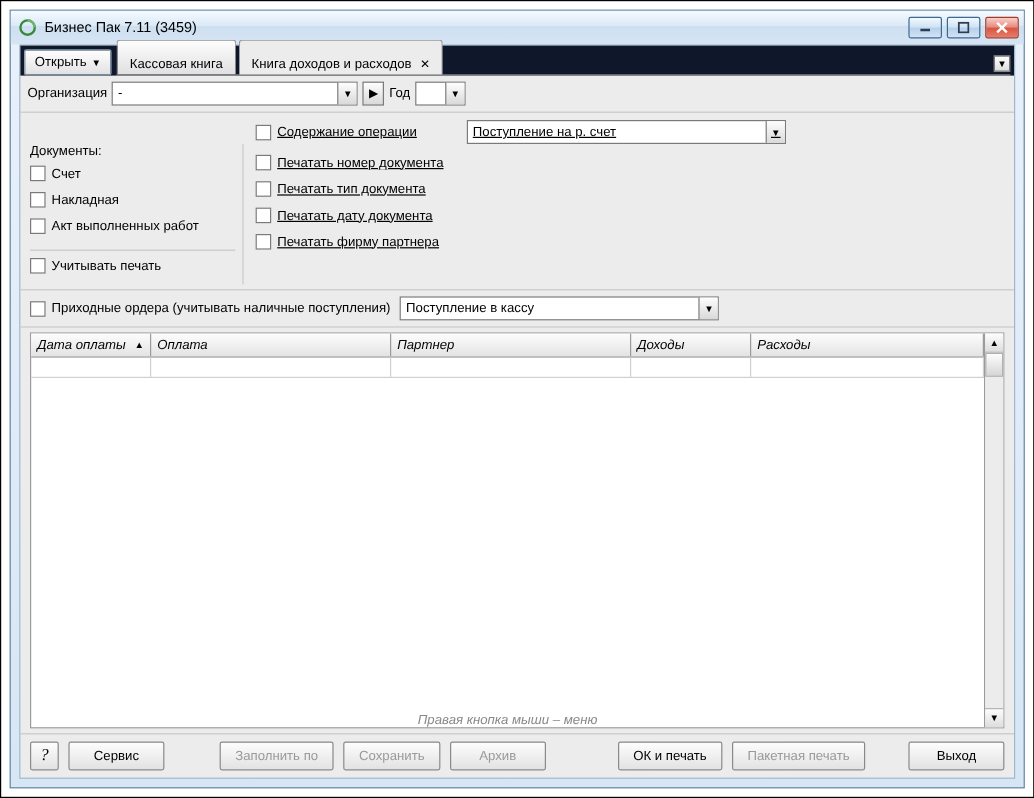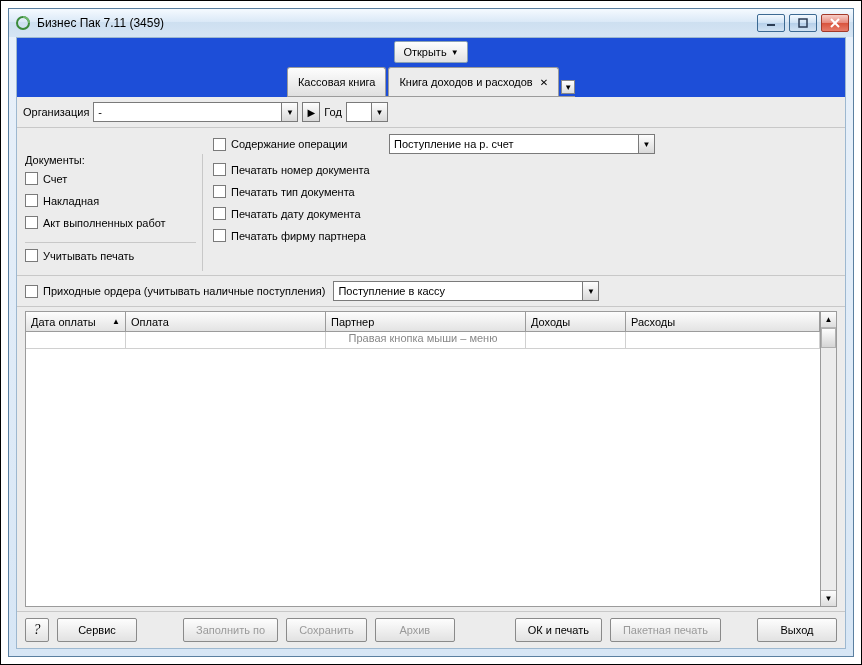--- a/index.html
+++ b/index.html
@@ -55,38 +55,37 @@
     flex:1;
     border:1px solid #9db8d0;
     background:#ececec;
     display:flex; flex-direction:column;
   }
   
   .tabrow {
     display:flex; align-items:center;
     padding:3px 3px 0 3px;
     gap:4px;
-    background:#1d4ed8;
-    flex-direction:column;
+    background:#0f172a;
   }
   .open-btn {
     height:22px; padding:0 8px;
     border:1px solid #8aa1b5;
     background:linear-gradient(to bottom,#fefefe,#e2e2e2);
     display:flex; align-items:center; gap:4px;
     border-radius:2px;
   }
   .tabarea { flex:1; display:flex; align-items:flex-end; position:relative; border-bottom:1px solid #9b9b9b; height:22px; }
   .tab {
     height:20px;
     padding:14px 10px;
     border:1px solid #9b9b9b;
     border-bottom:none;
     background:linear-gradient(to bottom,#fdfdfd,#e0e0e0);
-    display:flex; align-items:center; gap:4px;
+    display:flex; gap:4px;
     margin-right:2px;
     border-radius:3px 3px 0 0;
     font-size:11px;
   }
   .tab.active { background:#ececec; position:relative; z-index:1; }
   .tab .tab-x { font-family:Arial; font-size:10px; margin-left:3px; }
   .tab-end-dd {
     margin-left:auto;
     width:14px; height:14px;
     border:1px solid #888;
@@ -144,20 +143,21 @@
     padding-right:6px;
     display:flex; flex-direction:column;margin-top:20px;
   }
   .config .col1 .docs-header { margin-bottom:6px; }
   .config .col1 .chk { margin-bottom:9px; }
   .config .col1 .divider { border-top:1px solid #c8c8c8; margin:4px 0 6px 0; }
   .config .col2 {
     flex:1;
     display:flex; flex-direction:column;
     padding-left:6px;
+    text-decoration:underline;
   }
   .config .col2 .row2 { display:flex; align-items:center; gap:8px; margin-bottom:9px; }
   
   .ordersrow {
     display:flex; align-items:center;
     padding:5px 8px;
     gap:8px;
     border-bottom:1px solid #c8c8c8;
   }
   
@@ -175,21 +175,21 @@
   }
   .gh {
     border-right:1px solid #9b9b9b;
     display:flex; align-items:center;
     padding:0 5px;
     position:relative;
     overflow:hidden;
   }
   .gh .sort { margin-left:auto; font-size:8px; }
   .grid-body {
-    flex:1; display:flex; align-items:flex-start; justify-content:center;
+    flex:1; display:flex; align-items:flex-end; justify-content:center;
     color:#888;
     position:relative;
     border-radius:21px;
   }
   .grid-first-row {
     position:absolute; top:0; left:0; right:0; height:17px;
     border-bottom:1px solid #d0d0d0;
     display:flex;
   }
   .grid-first-row > div { border-right:1px solid #d0d0d0; }
@@ -205,21 +205,21 @@
     font-size:8px; display:flex; align-items:center; justify-content:center;
   }
   .grid-scroll .strack { flex:1; background:#ececec; position:relative; }
   .grid-scroll .sthumb {
     position:absolute; top:0; left:0; right:0; height:20px;
     background:linear-gradient(to bottom,#fdfdfd,#d5d5d5);
     border:1px solid #b0b0b0;
   }
   .grid-scroll .sbtn.bot { border-top:1px solid #b5b5b5; border-bottom:none; }
   .gridflex { flex:1; display:flex; }
-  .gridmain { flex:1; display:flex; flex-direction:column; }
+  .gridmain { flex:1; display:flex; flex-direction:column;font-style:italic; }
   
   .bottom {
     display:flex; align-items:center;
     padding:6px 8px;
     gap:8px;
     border-top:1px solid #c8c8c8;
   }
   .btn {
     height:24px; min-width:80px;
     border:1px solid #8a8a8a;

